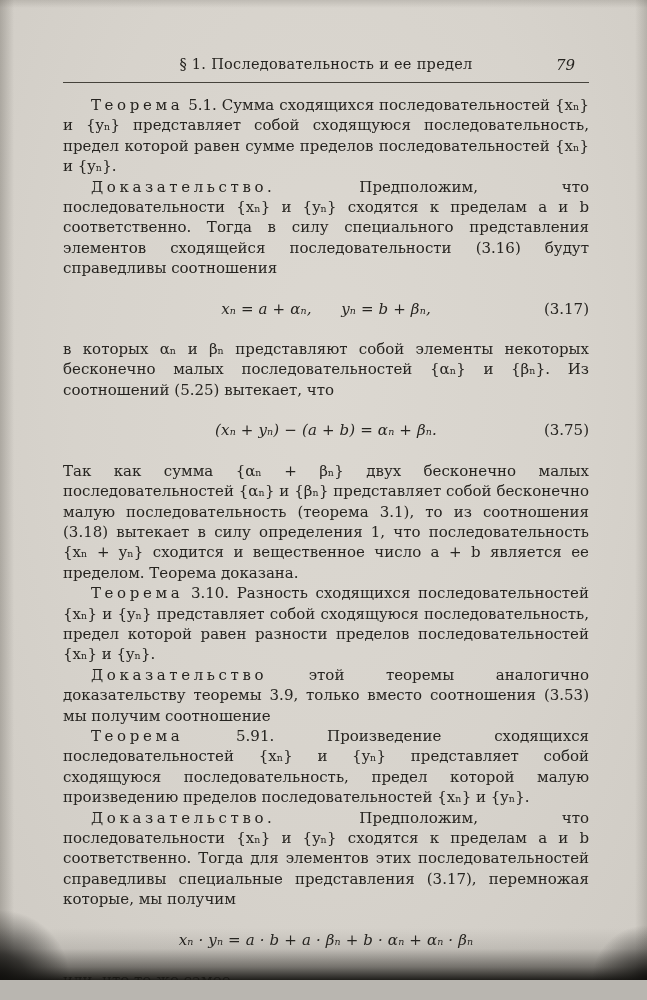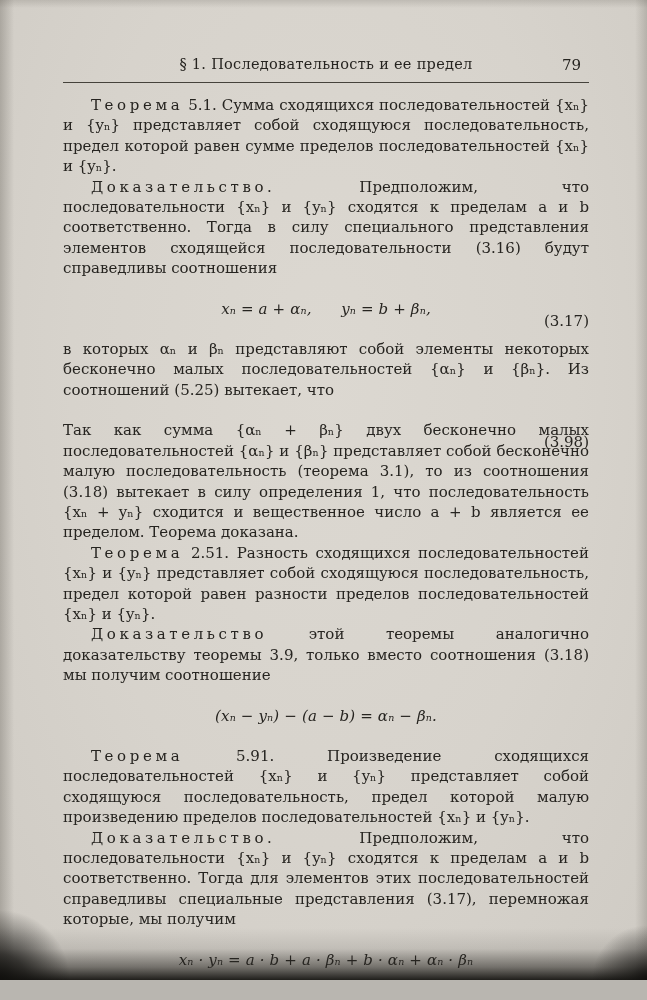--- a/index.html
+++ b/index.html
@@ -27,39 +27,39 @@
     background: radial-gradient(circle at 0% 100%, rgba(16,15,13,.95) 0px, rgba(16,15,13,.7) 26px, rgba(16,15,13,0) 70px);
     pointer-events:none; }
   .corner-br  { position:absolute; right:0; bottom:0; width:110px; height:60px;
     background: radial-gradient(circle at 100% 100%, rgba(16,15,13,.9) 0px, rgba(16,15,13,.55) 18px, rgba(16,15,13,0) 55px);
     pointer-events:none; }
 
   .content { position: relative; padding: 56px 58px 0 63px; }
 
   .running-head { position: relative; height: 22px; font-size: 14.5px; }
   .head-title { position: absolute; left: 0; right: 0; text-align: center; letter-spacing: .02em; }
-  .head-page  { position: absolute; right: 8px; top: 0; font-size: 15px; }
+  .head-page  { position: absolute; right: 14px; top: 0; font-size: 15px; font-style: italic; }
   .rule { border: 0; border-top: 1.2px solid #45423b; margin: 4px 0 0 0; }
 
   .body-text {
     margin-top: 12px;
     font-size: 15px;
     line-height: 20.4px;
     text-align: justify;
     hyphens: auto;
     -webkit-hyphens: auto;
   }
   p.para { margin: 0; }
   p.indent { text-indent: 28px; }
   .sp { letter-spacing: .24em; }
   .it { }
 
   .eq { position: relative; text-align: center; margin: 20px 0; }
   .eq .formula { font-style: italic; white-space: pre; letter-spacing: .01em; }
-  .eq .eqnum { position: absolute; right: 0; top: 12px; font-style: normal; }
+  .eq .eqnum { position: absolute; right: 0; top: 0; font-style: normal; }
 </style>
 </head>
 <body>
 
 <div class="page">
   <div class="content">
 
     <header class="running-head">
       <span class="head-title">§ 1. Последовательность и ее предел</span>
       <span class="head-page">79</span>
@@ -77,35 +77,33 @@
         <span>Предположим, что последовательности {xₙ} и {yₙ} сходятся к пределам a и b соответственно. Тогда в силу специального представления элементов сходящейся последовательности (3.16) будут справедливы соотношения</span></p>
 
       <div class="eq">
         <span class="formula">xₙ = a + αₙ,      yₙ = b + βₙ,</span>
         <span class="eqnum">(3.17)</span>
       </div>
 
       <p class="para">в которых αₙ и βₙ представляют собой элементы некоторых бесконечно малых последовательностей {αₙ} и {βₙ}. Из соотношений (5.25) вытекает, что</p>
 
       <div class="eq">
-        <span class="eqnum">(3.98)</span>
+        <span class="formula">(xₙ + yₙ) − (a + b) = αₙ + βₙ.</span>
+        <span class="eqnum">(3.75)</span>
       </div>
 
       <p class="para">Так как сумма {αₙ + βₙ} двух бесконечно малых последовательностей {αₙ} и {βₙ} представляет собой бесконечно малую последовательность (теорема 3.1), то из соотношения (3.18) вытекает в силу определения 1, что последовательность {xₙ + yₙ} сходится и вещественное число a + b является ее пределом. Теорема доказана.</p>
 
       <p class="para indent"><span class="sp">Теорема</span>
-        <span>2.51.</span>
+        <span>3.10.</span>
         <span class="it">Разность сходящихся последовательностей {xₙ} и {yₙ} представляет собой сходящуюся последовательность, предел которой равен разности пределов последовательностей {xₙ} и {yₙ}.</span></p>
 
       <p class="para indent"><span class="sp">Доказательство</span>
-        <span>этой теоремы аналогично доказательству теоремы 3.9, только вместо соотношения (3.18) мы получим соотношение</span></p>
+        <span>этой теоремы аналогично доказательству теоремы 3.9, только вместо соотношения (3.53) мы получим соотношение</span></p>
 
-      <div class="eq">
-        <span class="formula">(xₙ − yₙ) − (a − b) = αₙ − βₙ.</span>
-      </div>
 
       <p class="para indent"><span class="sp">Теорема</span>
         <span>5.91.</span>
         <span class="it">Произведение сходящихся последовательностей {xₙ} и {yₙ} представляет собой сходящуюся последовательность, предел которой малую произведению пределов последовательностей {xₙ} и {yₙ}.</span></p>
 
       <p class="para indent"><span class="sp">Доказательство.</span>
         <span>Предположим, что последовательности {xₙ} и {yₙ} сходятся к пределам a и b соответственно. Тогда для элементов этих последовательностей справедливы специальные представления (3.17), перемножая которые, мы получим</span></p>
 
       <div class="eq">
         <span class="formula">xₙ · yₙ = a · b + a · βₙ + b · αₙ + αₙ · βₙ</span>

